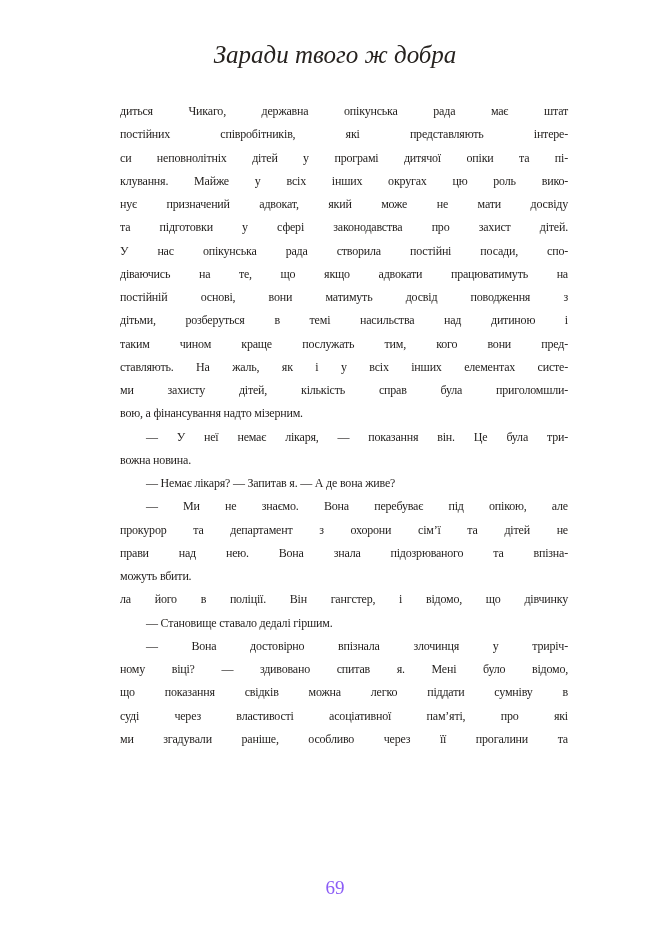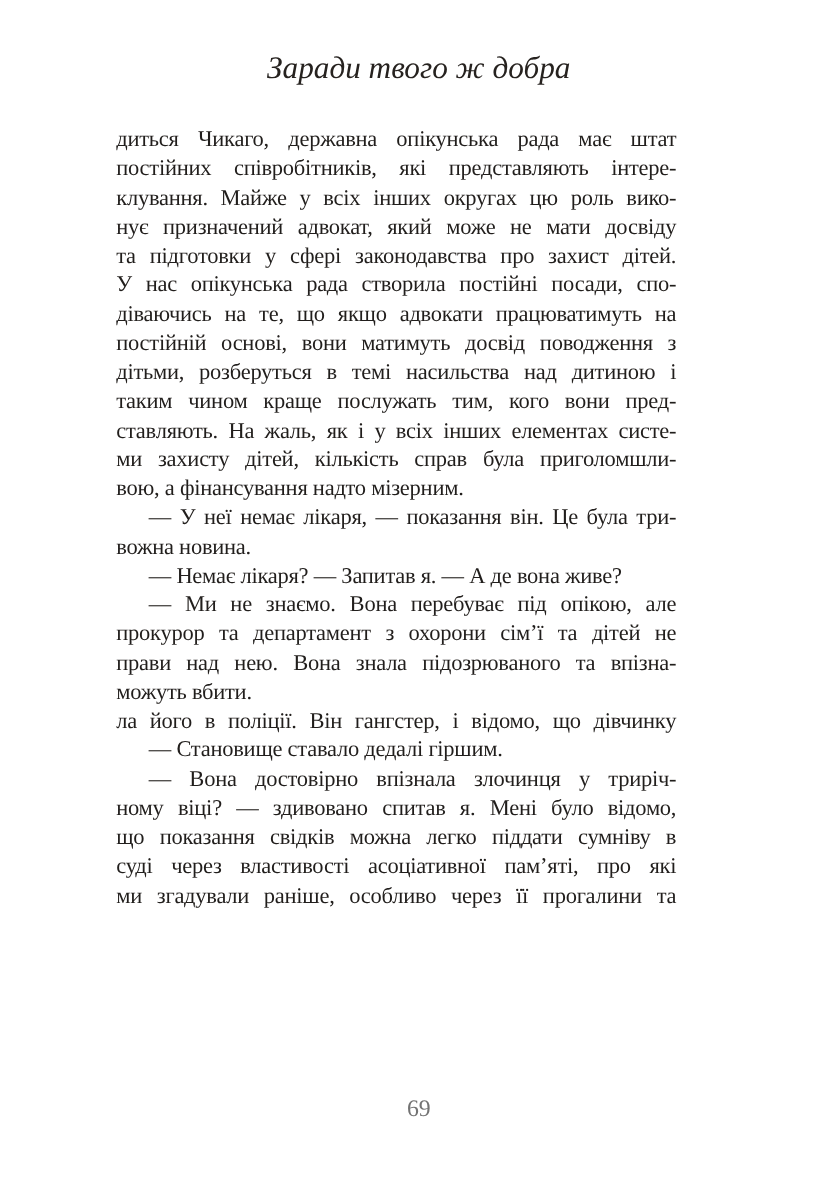--- a/index.html
+++ b/index.html
@@ -22,23 +22,23 @@
     width: 670px;
     text-align: center;
     font-style: italic;
     font-size: 25px;
     line-height: 22px;
     color: #26221f;
   }
   .text-block {
     position: absolute;
     top: 100px;
-    left: 93px;
+    left: 120px;
     width: 448px;
-    font-size: 18px;
+    font-size: 12px;
     line-height: 23.25px;
     letter-spacing: -0.2px;
     font-family: Liberation Serif, serif;
   }
   .paragraph {
     margin: 0;
     padding: 0;
   }
   .line {
     height: 23.25px;
@@ -53,33 +53,34 @@
     text-indent: 26px;
   }
   .page-number {
     position: absolute;
     top: 876px;
     left: 0;
     width: 670px;
     text-align: center;
     font-size: 19px;
     line-height: 24px;
-    color: #737373;
+    color: #8b5cf6;
   }
 </style>
 </head>
 <body>
 
 <div class="running-header">Заради твого ж добра</div>
 
 <div class="text-block">
 
   <div class="paragraph">
     <div class="line j">диться Чикаго, державна опікунська рада має штат</div>
     <div class="line j">постійних співробітників, які представляють інтере-</div>
+    <div class="line j">си неповнолітніх дітей у програмі дитячої опіки та пі-</div>
     <div class="line j">клування. Майже у всіх інших округах цю роль вико-</div>
     <div class="line j">нує призначений адвокат, який може не мати досвіду</div>
     <div class="line j">та підготовки у сфері законодавства про захист дітей.</div>
     <div class="line j">У нас опікунська рада створила постійні посади, спо-</div>
     <div class="line j">діваючись на те, що якщо адвокати працюватимуть на</div>
     <div class="line j">постійній основі, вони матимуть досвід поводження з</div>
     <div class="line j">дітьми, розберуться в темі насильства над дитиною і</div>
     <div class="line j">таким чином краще послужать тим, кого вони пред-</div>
     <div class="line j">ставляють. На жаль, як і у всіх інших елементах систе-</div>
     <div class="line j">ми захисту дітей, кількість справ була приголомшли-</div>

